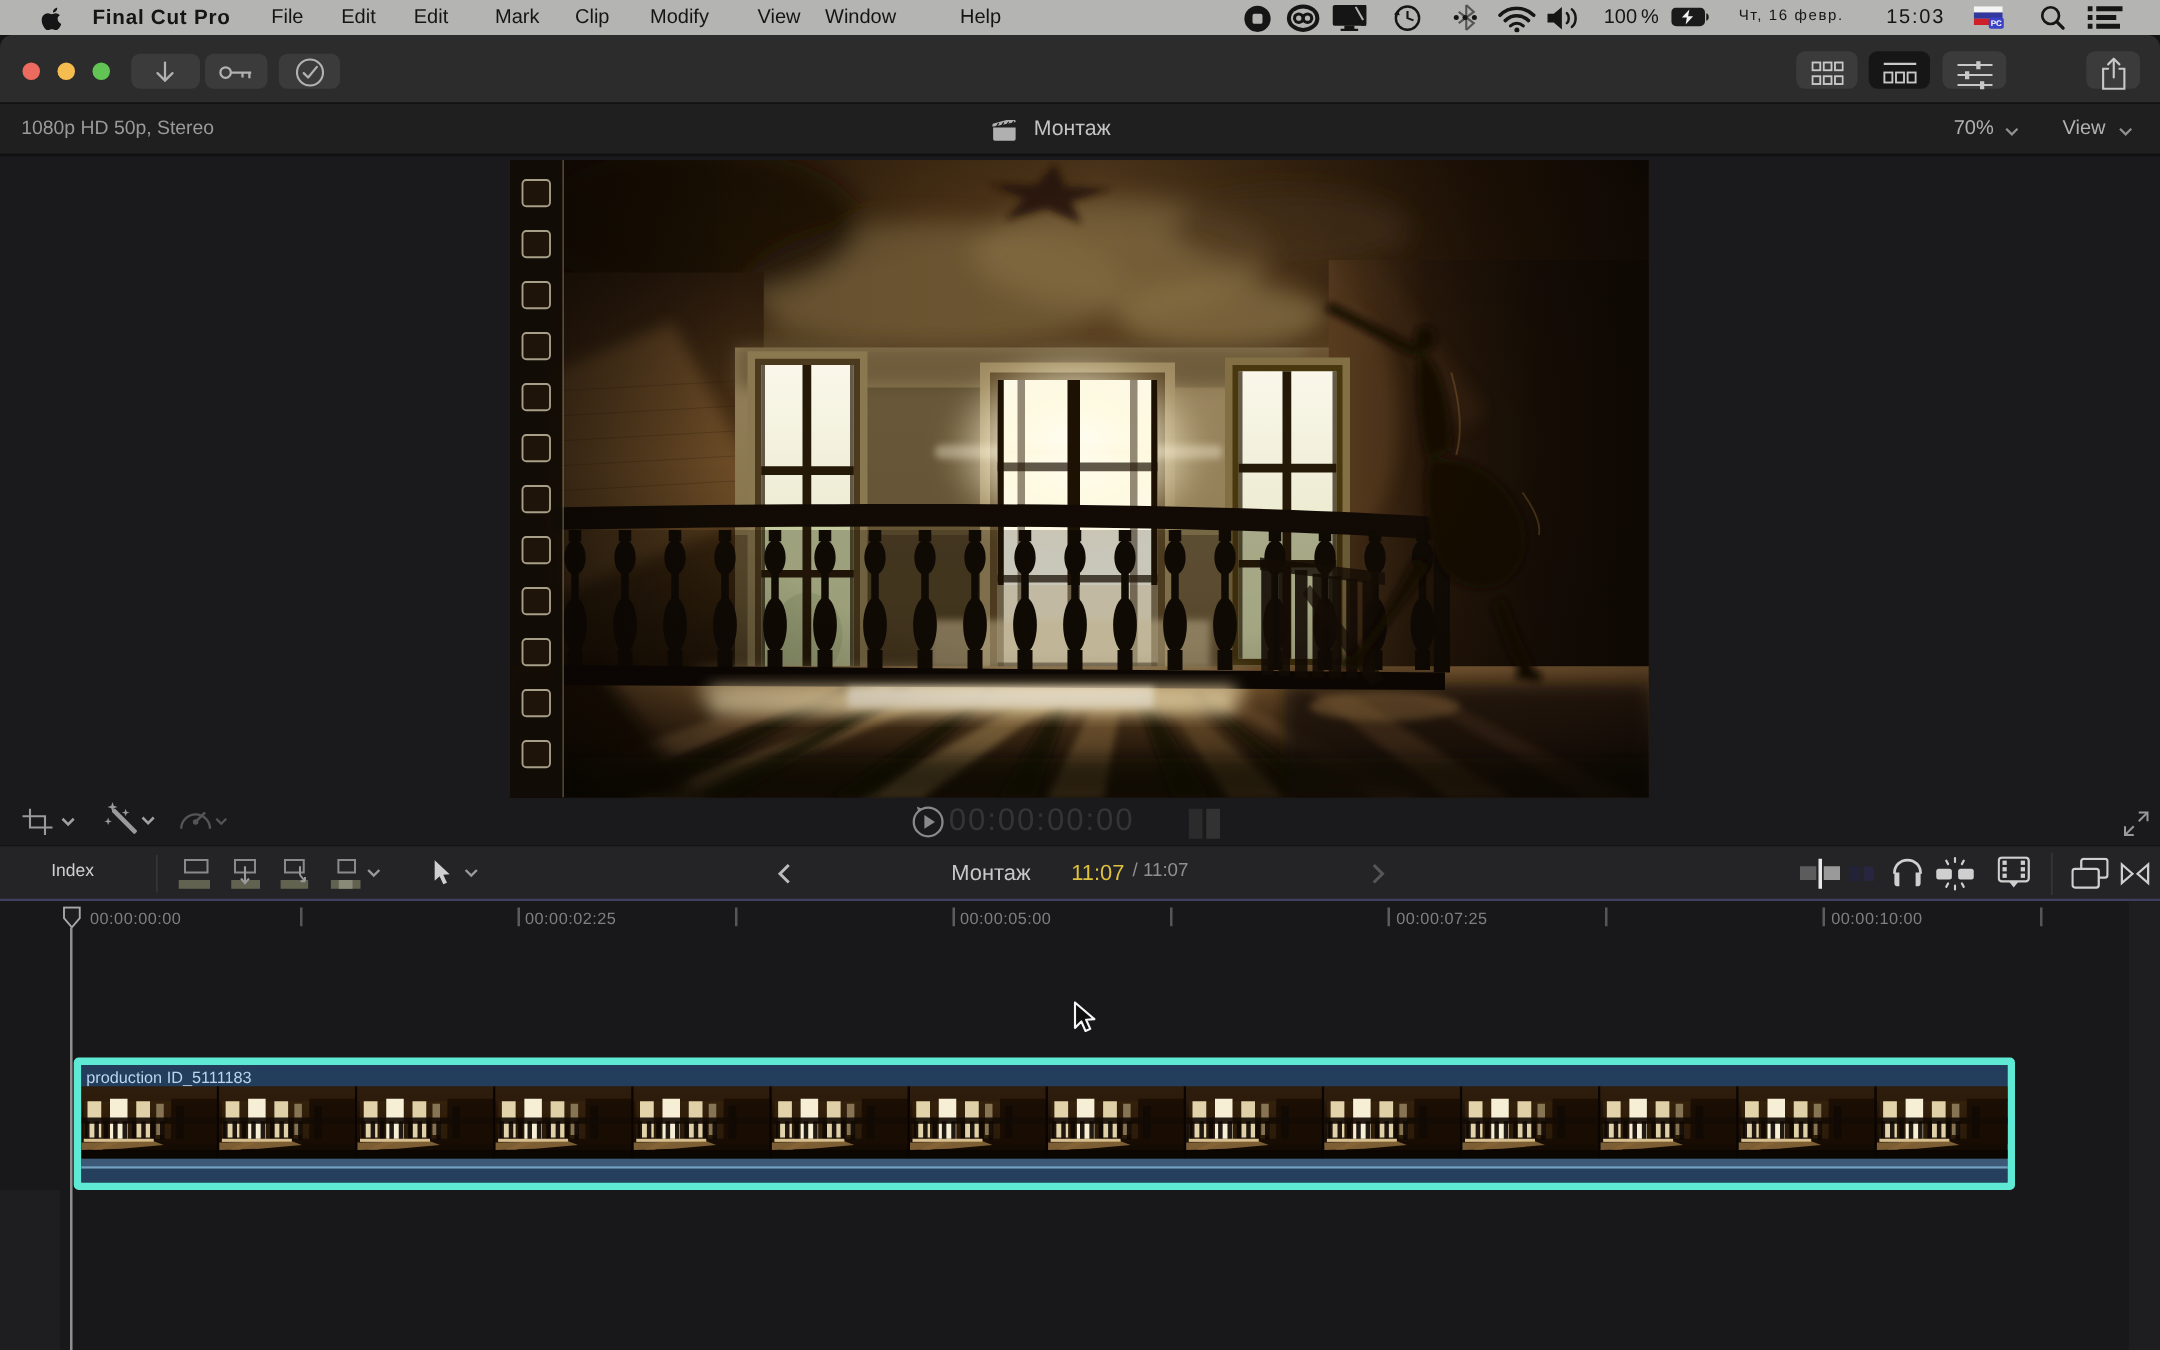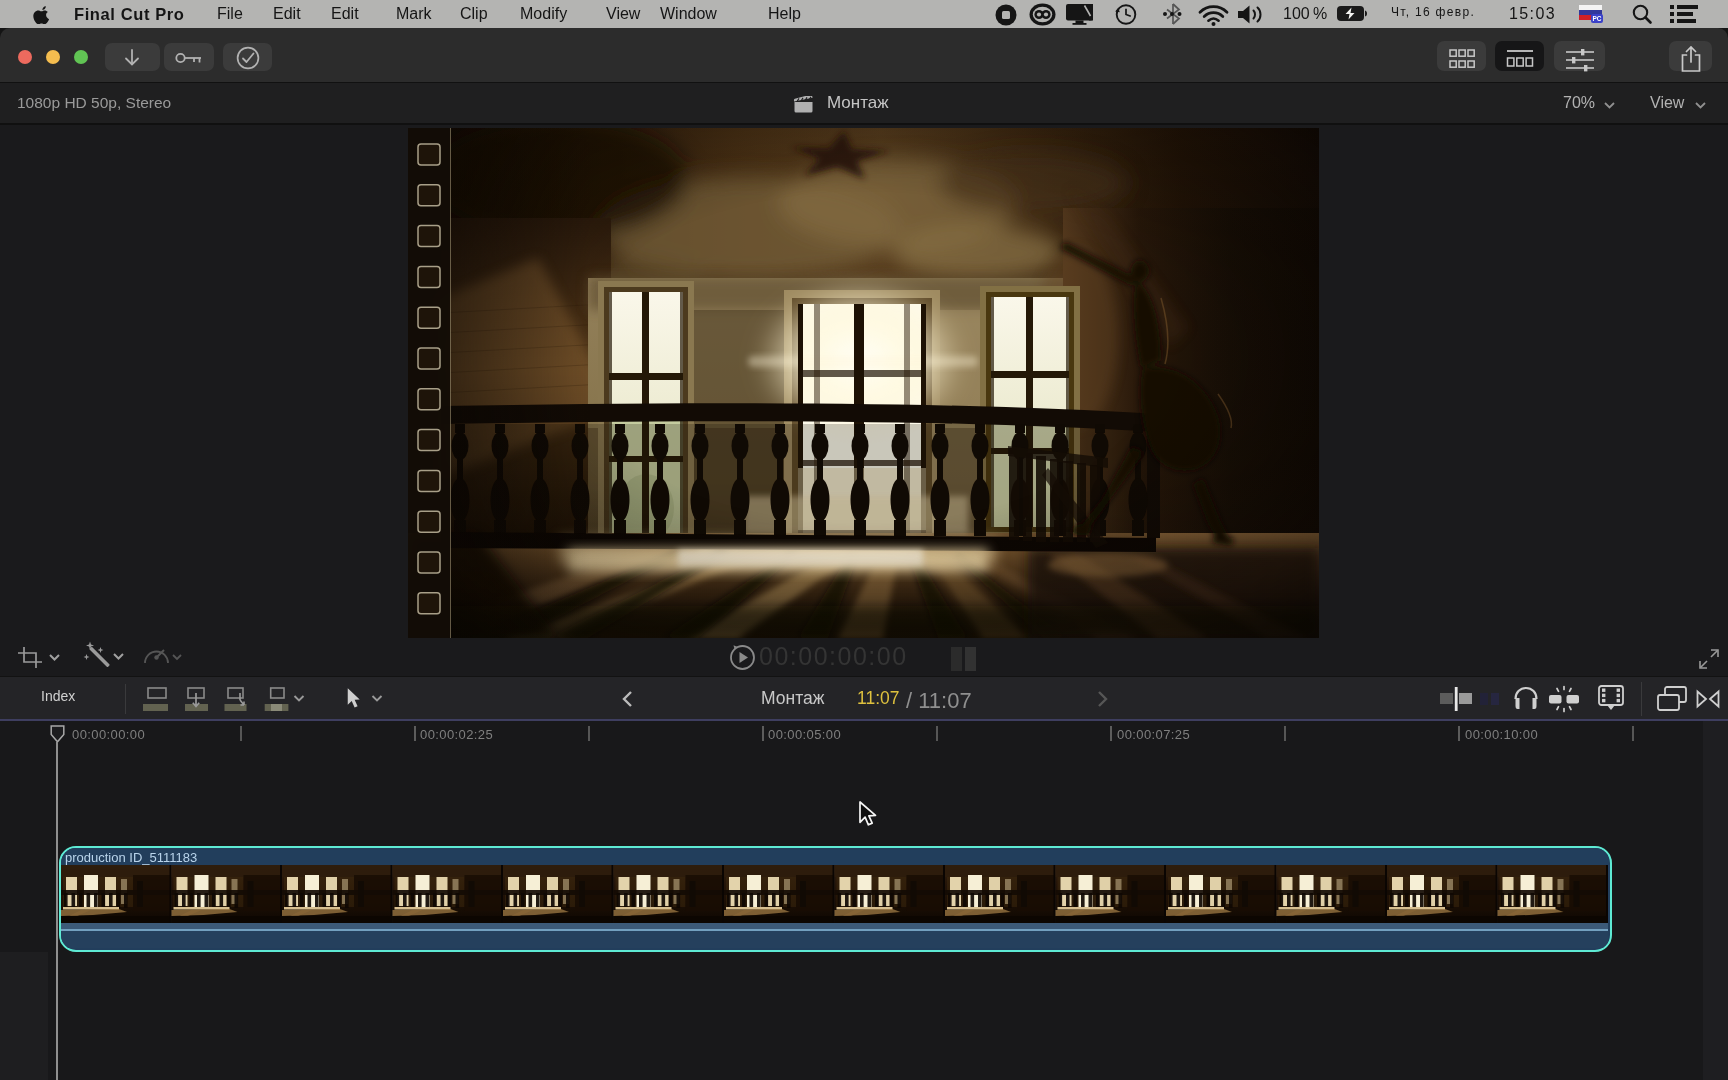--- a/index.html
+++ b/index.html
@@ -505,21 +505,21 @@
       <path d="M5 2 L5 22 L9.8 17.4 L13.4 25.4 L17 23.8 L13.4 16 L19.6 15.6 Z" fill="#cfcfcf" transform="scale(.82) translate(2 2)"></path>
     </svg>
 <svg class="abs" style="left:370px;top:17px" width="14" height="10" viewBox="0 0 14 10">
       <path d="M2.5 2 L7 6.5 L11.5 2" stroke="#9a9a9a" stroke-width="1.9" fill="none"></path>
     </svg>
 <svg class="abs" style="left:620px;top:13px" width="15" height="18" viewBox="0 0 15 18">
       <path d="M11 2 L4 9 L11 16" stroke="#bbbbbb" stroke-width="2.4" fill="none"></path>
     </svg>
 <span class="abs" style="left:761px;top:11px;font-size:17.5px;color:#c8c8c8">Монтаж</span>
 <span class="abs" style="left:857px;top:11px;font-size:17.5px;color:#dec13e">11:07</span>
-<span class="abs" style="left:906px;top:11px;font-size:22px;color:#8f8f8f">/ 11:07</span>
+<span class="abs" style="left:906px;top:11px;font-size:15px;color:#8f8f8f">/ 11:07</span>
 <svg class="abs" style="left:1095px;top:13px" width="15" height="18" viewBox="0 0 15 18">
       <path d="M4 2 L11 9 L4 16" stroke="#565656" stroke-width="2.4" fill="none"></path>
     </svg>
 <svg class="abs" style="left:1439px;top:9px" width="36" height="26" viewBox="0 0 36 26">
       <rect x="1" y="7" width="13" height="11" fill="#5c5c5c"></rect>
       <rect x="20" y="7" width="13" height="11" fill="#9a9a9a"></rect>
       <rect x="15.8" y="1" width="2.8" height="24" fill="#e8e8e8"></rect>
     </svg>
 <div class="abs" style="left:1480px;top:16px;width:8px;height:12px;background:#222238"></div>
 <div class="abs" style="left:1491px;top:16px;width:8px;height:12px;background:#262640"></div>
@@ -577,21 +577,21 @@
 <div class="rtick" style="left:762px"></div>
 <div class="rtick" style="left:1110px"></div>
 <div class="rtick" style="left:1458px"></div>
 <div class="rtick2" style="left:240px"></div>
 <div class="rtick2" style="left:588px"></div>
 <div class="rtick2" style="left:936px"></div>
 <div class="rtick2" style="left:1284px"></div>
 <div class="rtick2" style="left:1632px"></div>
 <div class="abs" style="left:0px;top:231px;width:48px;height:128px;background:#1e1e20"></div>
 <div class="abs" style="left:1703px;top:0px;width:25px;height:359px;background:#1e1e21"></div>
-<div class="abs" style="left:59px;top:125px;width:1553px;height:106px;border:2px solid #5eead4;border-radius:17px;background:#223e5c;overflow:hidden">
+<div class="abs" style="left:59px;top:125px;width:1553px;height:106px;border:6px solid #5eead4;border-radius:4px;background:#223e5c;overflow:hidden">
 <div class="abs" style="left:0;top:0;width:1547px;height:17px;background:#223e5c;color:#b9d4eb;font-size:13px">
         <span style="position:absolute;left:4px;top:2px">production ID_5111183</span>
       </div>
 <svg class="abs" style="left:0;top:17px" width="1547" height="58" viewBox="0 0 1547 58">
 <defs>
 <linearGradient id="thbg" x1="0" y1="0" x2="0" y2="1">
             <stop offset="0" stop-color="#30200f"></stop>
             <stop offset=".35" stop-color="#241408"></stop>
             <stop offset=".75" stop-color="#180d04"></stop>
             <stop offset="1" stop-color="#0d0702"></stop>

